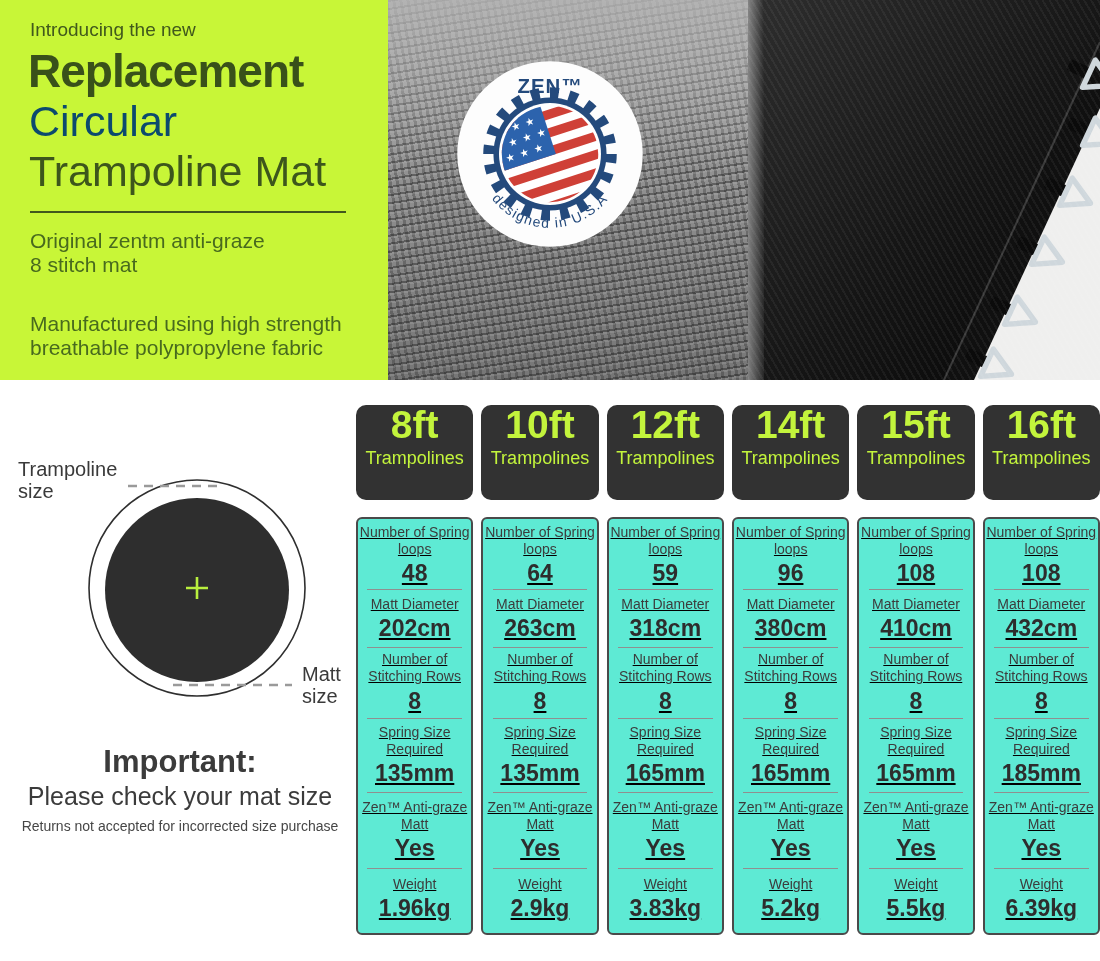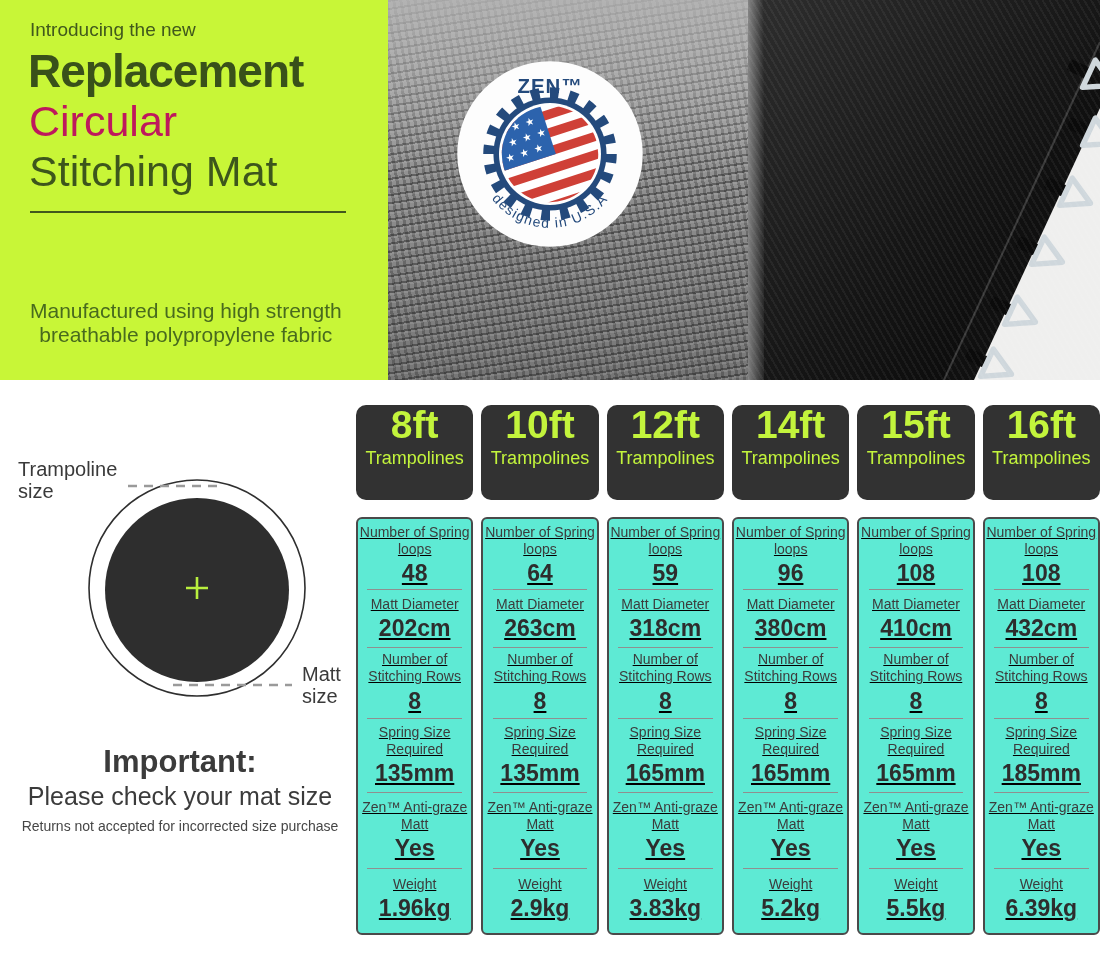--- a/index.html
+++ b/index.html
@@ -4,26 +4,26 @@
 <style>
   html,body{margin:0;padding:0;background:#fff;}
   .poster{position:relative;width:1100px;height:961px;background:#fff;overflow:hidden;
           font-family:"Liberation Sans",sans-serif;}
 
   
   .hero{position:absolute;left:0;top:0;width:1100px;height:380px;}
   .green-panel{position:absolute;left:0;top:0;width:388px;height:380px;background:#c8f637;}
   .kicker{position:absolute;left:30px;top:19px;font-size:19px;color:#41591c;}
   .title-bold{position:absolute;left:28px;top:44px;font-size:46px;font-weight:bold;color:#39511a;letter-spacing:-1px;}
-  .title-l2{position:absolute;left:29px;top:97px;font-size:43px;color:#be185d;}
+  .title-l2{position:absolute;left:29px;top:97px;font-size:43px;color:#0c4a6e;}
   .title-l3{position:absolute;left:29px;top:147px;font-size:43px;color:#3d561c;}
   .rule{position:absolute;left:30px;top:211px;width:316px;height:2px;background:#41591c;}
   .desc{position:absolute;left:30px;white-space:pre-line;font-size:21px;line-height:24px;color:#486a1e;}
   .desc1{top:229px;}
-  .desc2{top:299px;text-align:center;}
+  .desc2{top:312px;}
 
   .photo-mid{position:absolute;left:388px;top:0;width:360px;height:380px;overflow:hidden;
     background:
       repeating-linear-gradient(171deg, rgba(25,25,25,.40) 0 2px, rgba(205,205,205,.16) 2px 4px, rgba(25,25,25,0) 4px 8px),
       repeating-linear-gradient(80deg, rgba(35,35,35,.30) 0 3px, rgba(0,0,0,0) 3px 7px),
       linear-gradient(180deg,#b4b4b4 0%,#929292 45%,#767676 100%);}
   .photo-mid::after{content:"";position:absolute;inset:0;
       background:linear-gradient(180deg, rgba(178,178,178,.85), rgba(178,178,178,0) 45%);}
   .badge{position:absolute;left:60px;top:52px;width:204px;height:204px;z-index:3;}
 
@@ -65,22 +65,24 @@
 <body>
 
 <div class="poster">
 
   <div class="hero">
 
     <div class="green-panel">
       <div class="kicker">Introducing the new</div>
       <div class="title-bold">Replacement</div>
       <div class="title-l2">Circular</div>
-      <div class="title-l3">Stitching Mat</div>
+      <div class="title-l3">Trampoline Mat</div>
       <div class="rule"></div>
+      <div class="desc desc1">Original zentm anti-graze
+8 stitch mat</div>
       <div class="desc desc2">Manufactured using high strength
 breathable polypropylene fabric</div>
     </div>
 
     <div class="photo-mid">
       <svg class="badge" viewBox="-110 -110 220 220">
         <circle r="100" fill="#fdfdfd"></circle>
         <text class="zen-top" x="0" y="-66" text-anchor="middle">ZEN™</text>
         <circle r="66" fill="none" stroke="#244a7c" stroke-width="12" stroke-dasharray="9.5 11.2"></circle>
         <circle r="61" fill="#244a7c"></circle>

